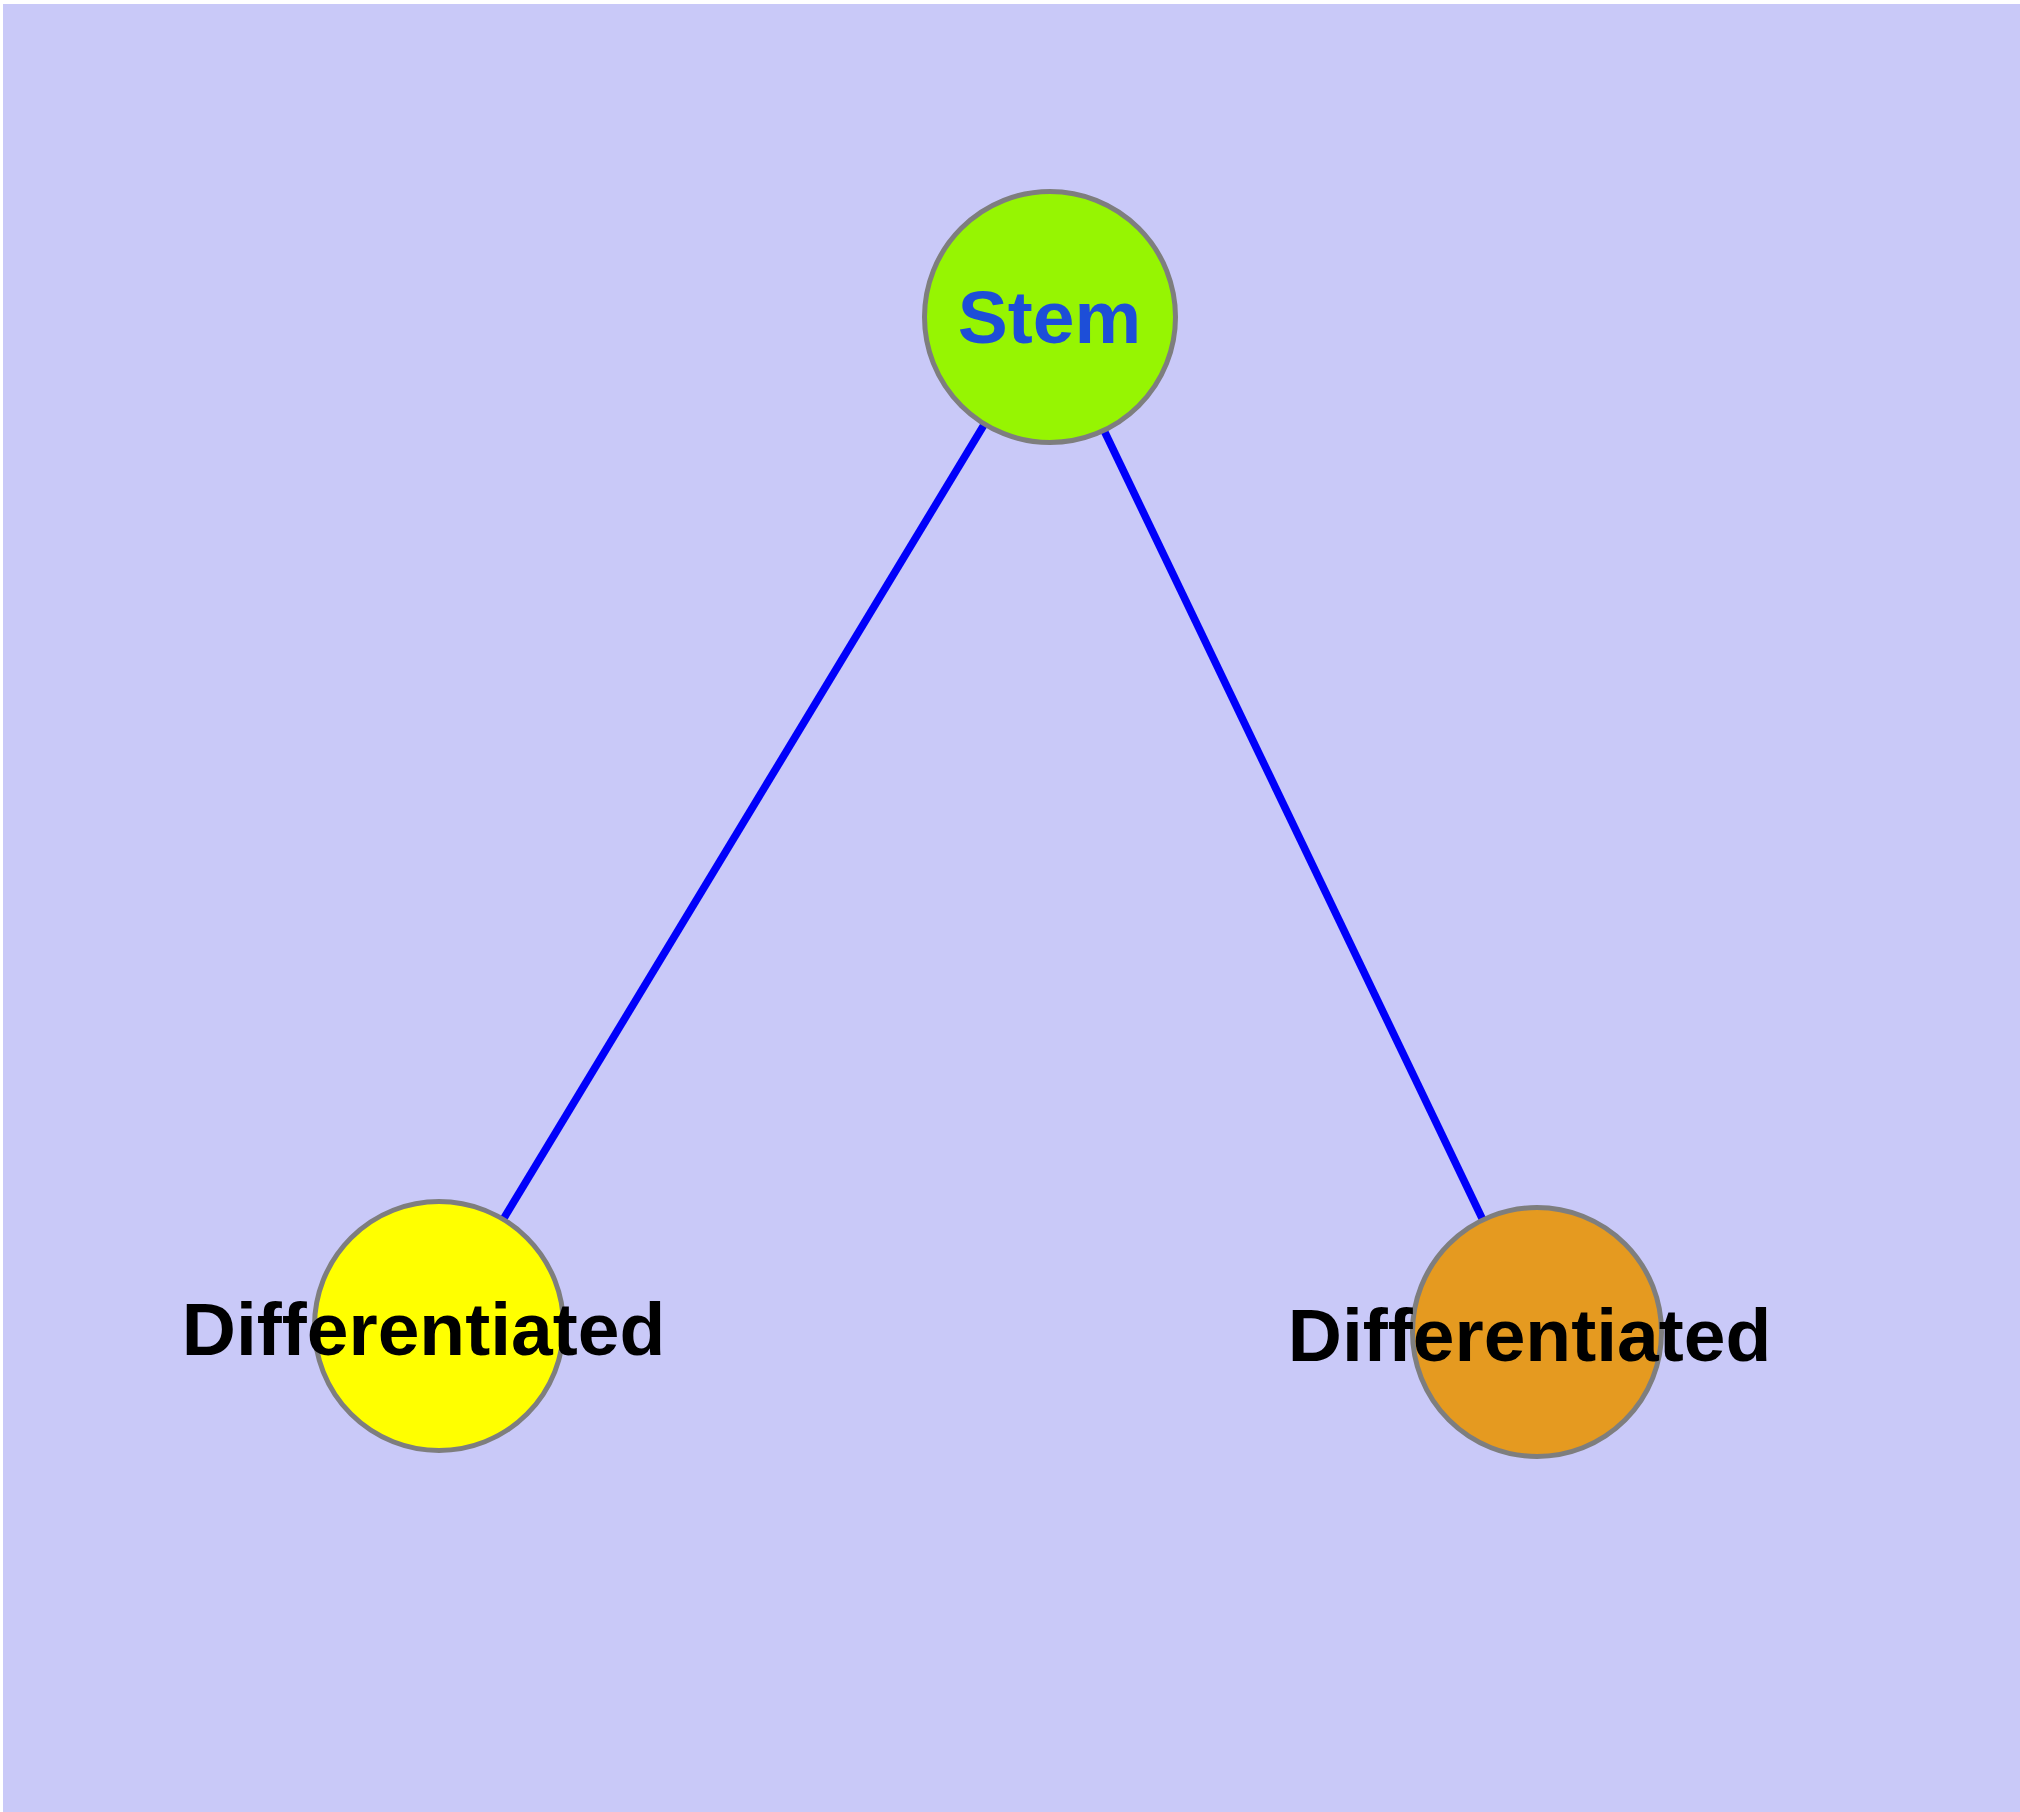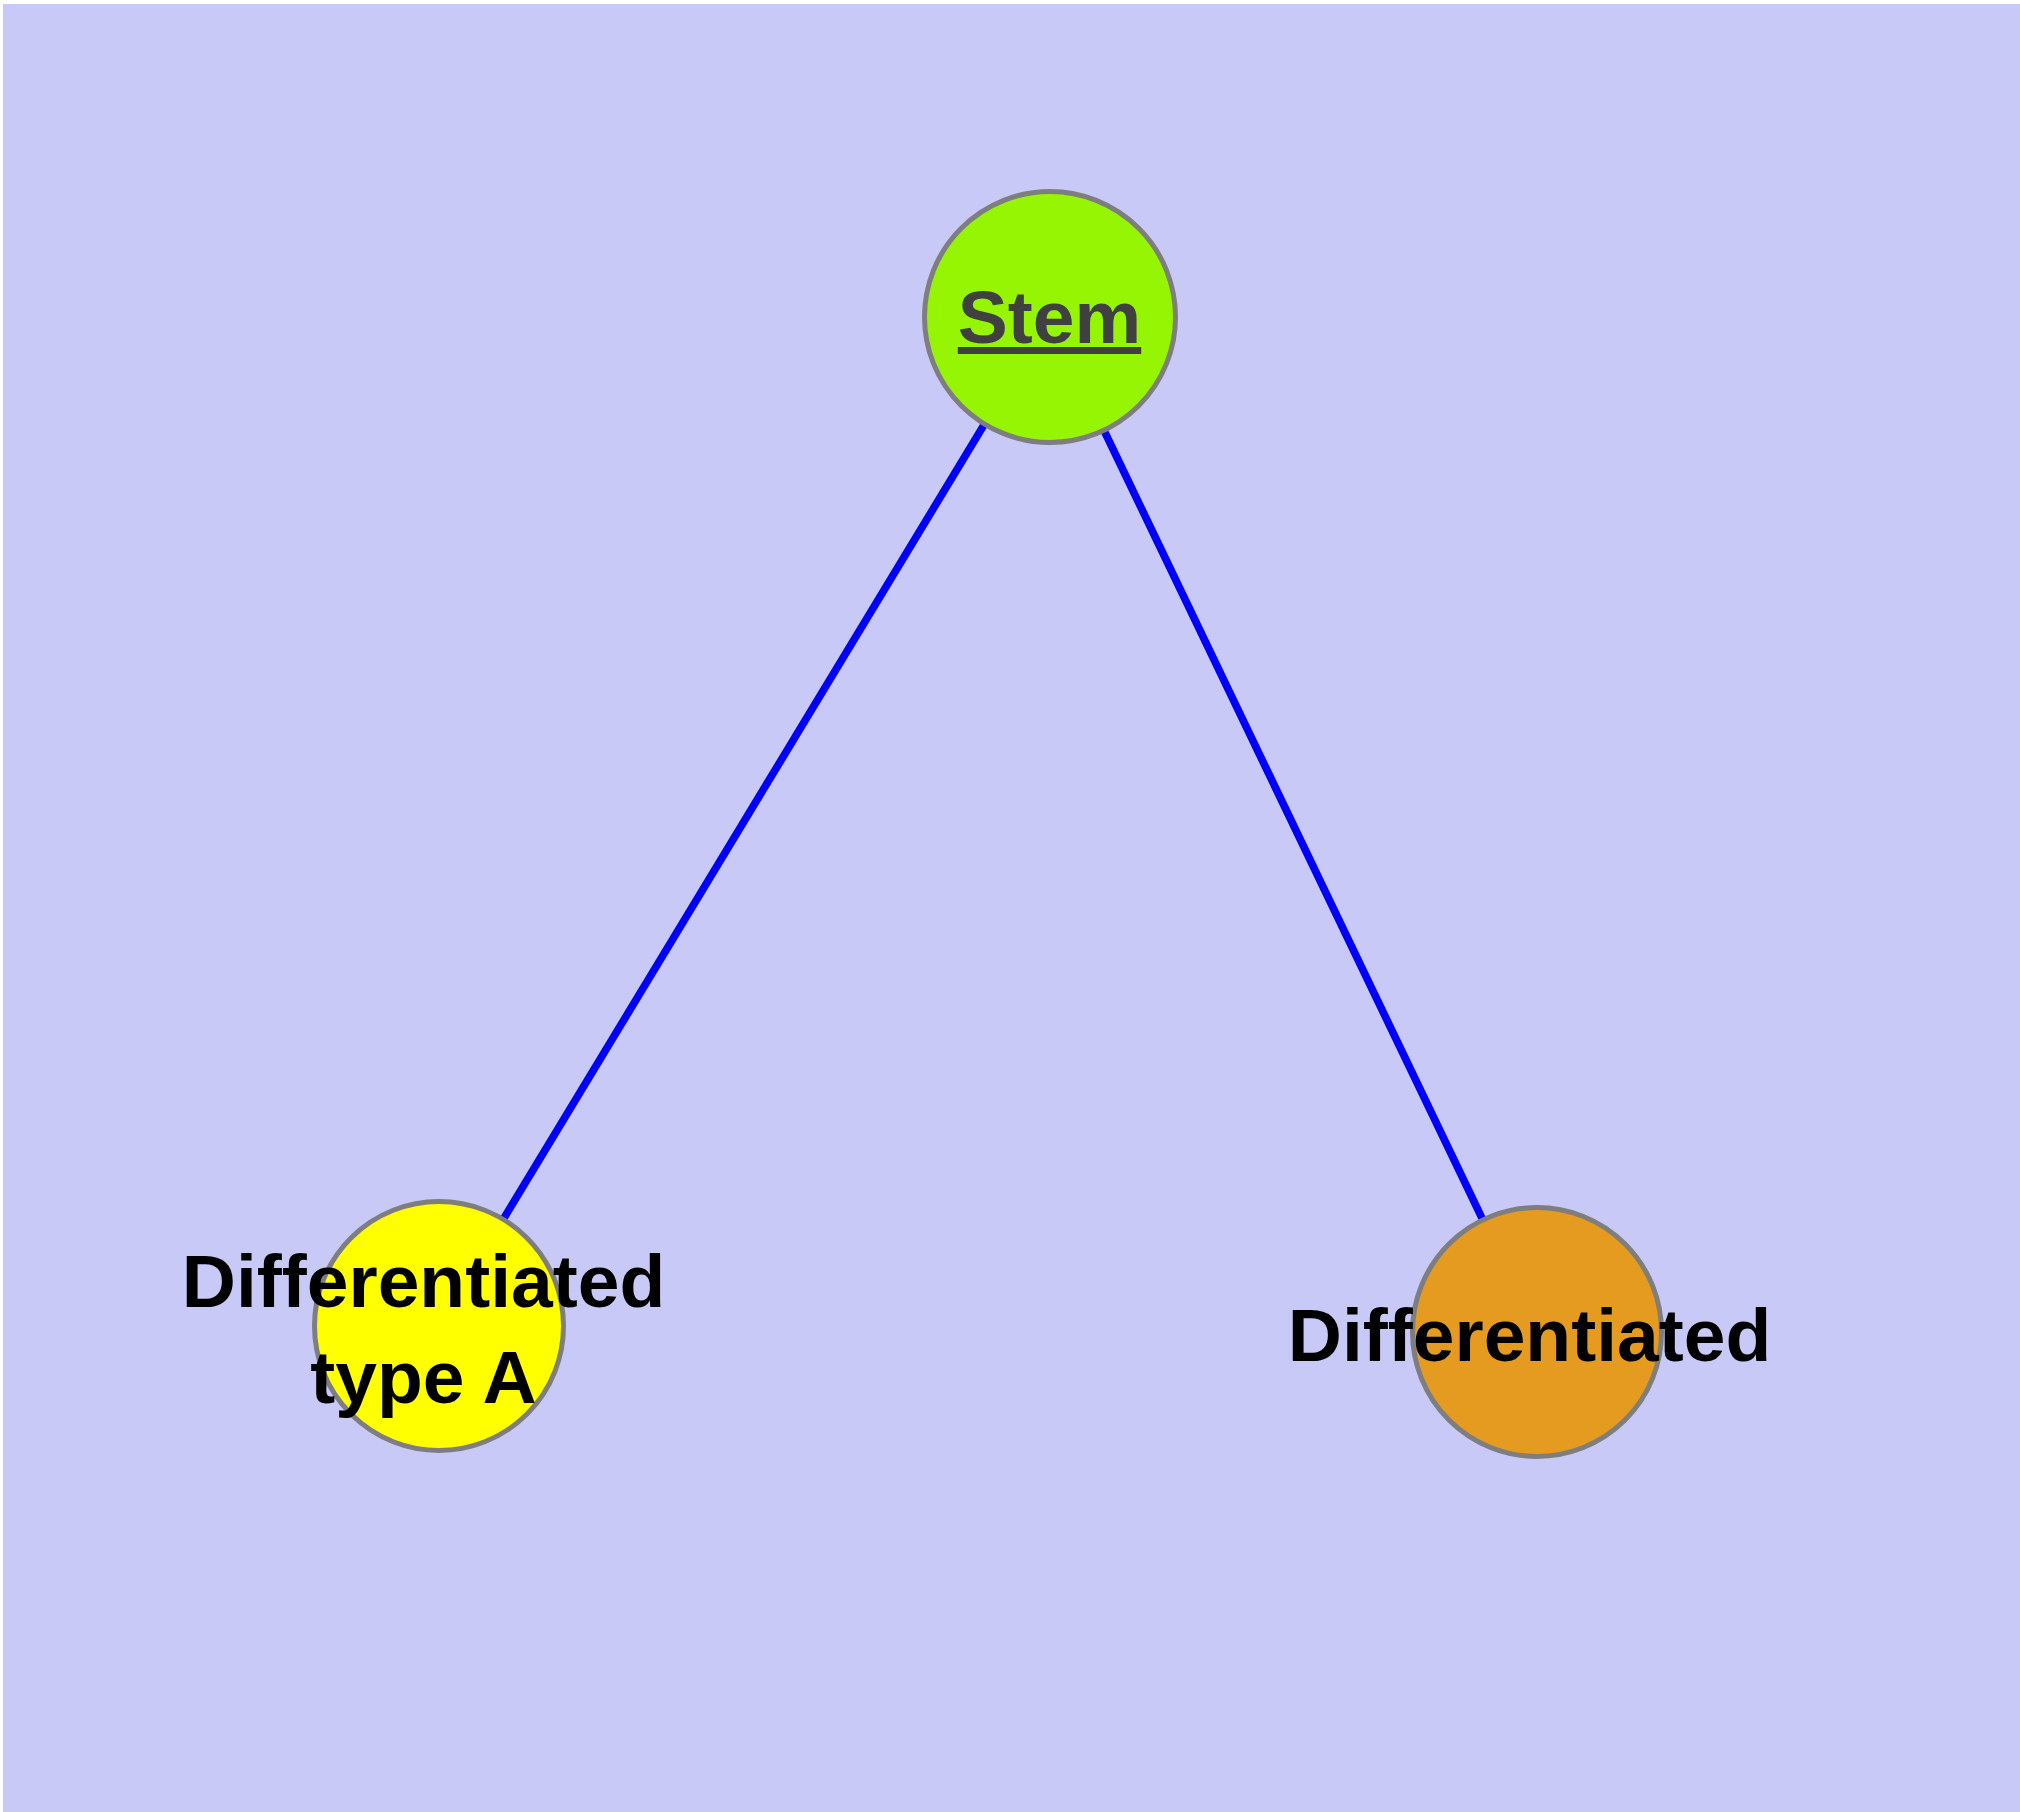--- a/index.html
+++ b/index.html
@@ -51,27 +51,26 @@
 
   <svg class="edges-layer" viewBox="0 0 2381 2133" preserveAspectRatio="none">
     <line x1="1235" y1="369" x2="514" y2="1560" stroke="#0000FA" stroke-width="9"></line>
     <line x1="1235" y1="369" x2="1810" y2="1567" stroke="#0000FA" stroke-width="9"></line>
   </svg>
 
   <div class="node" style="left: 919px; top: 185px; width: 256px; height: 256px; background: rgb(150, 245, 2); border-color: rgb(126, 126, 126); border-width: 5.1px;"></div>
   <div class="node" style="left: 309px; top: 1195px; width: 254px; height: 254px; background: rgb(255, 255, 0); border-color: rgb(126, 126, 126); border-width: 5.1px;"></div>
   <div class="node" style="left: 1407px; top: 1201px; width: 254px; height: 254px; background: rgb(229, 154, 32); border-color: rgb(126, 126, 126); border-width: 5.1px;"></div>
 
-  <div class="node-label" style="left: 1047px; top: 313px; color: #404040; text-decoration: underline;">
+  <div class="node-label" style="left: 1047px; top: 313px; color: #1d4ed8;">
     <span class="label-line">Stem</span>
   </div>
 
   <div class="node-label" style="left: 421px; top: 1325px; color: rgb(0, 0, 0);">
     <span class="label-line">Differentiated</span>
-    <span class="label-line">type A</span>
   </div>
 
   <div class="node-label" style="left: 1527px; top: 1331px; color: rgb(0, 0, 0);">
     <span class="label-line">Differentiated</span>
   </div>
 
 </div>
 
 
 </body></html>

